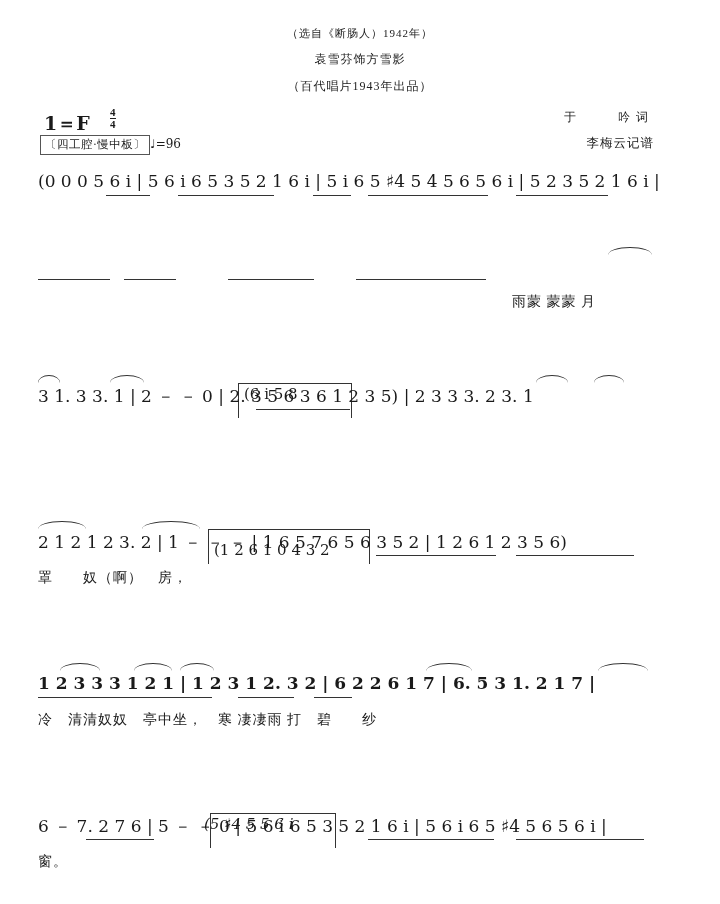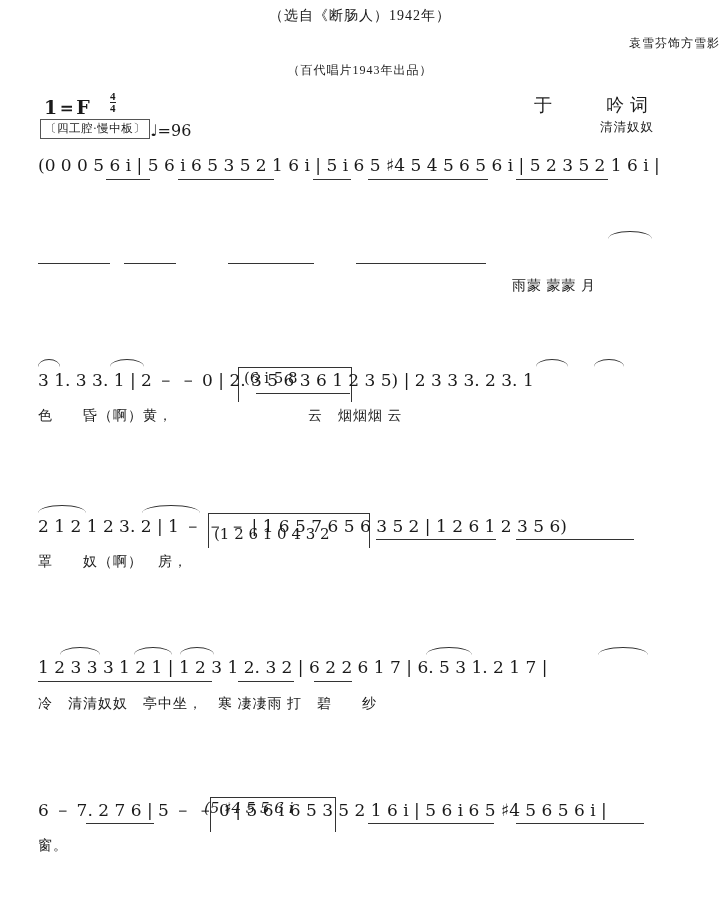--- a/index.html
+++ b/index.html
@@ -25,26 +25,26 @@
   .title {
     text-align: center;
     font-size: 21px;
     font-weight: bold;
     letter-spacing: 3px;
     margin-top: 14px;
     font-family: "DejaVu Serif", serif;
   }
   .subtitle {
     text-align: center;
-    font-size: 14px;
-    margin-top: 7px;
+    font-size: 11px;
+    margin-top: 26px;
     letter-spacing: 1px;
   }
   .subtitle2 {
-    text-align: right;
+    text-align: center;
     font-size: 12px;
     margin-top: 10px;
     letter-spacing: 1px;
   }
   .subtitle3 {
     text-align: center;
     font-size: 12px;
     margin-top: 10px;
     letter-spacing: 1px;
   }
@@ -79,28 +79,28 @@
     top: 28px;
     font-size: 11.5px;
     border: 1px solid #555;
     padding: 1px 4px 2px 4px;
     letter-spacing: 0.5px;
   }
   .tempo {
     position: absolute;
     left: 150px;
     top: 30px;
-    font-size: 16px;
+    font-size: 12px;
     font-family: "DejaVu Serif", serif;
   }
   .credit1 {
     position: absolute;
     right: 66px;
     top: 2px;
-    font-size: 18px;
+    font-size: 12px;
     letter-spacing: 6px;
   }
   .credit2 {
     position: absolute;
     right: 66px;
     top: 28px;
     font-size: 12.5px;
     letter-spacing: 1px;
   }
   
@@ -170,21 +170,21 @@
 
   <div class="meta">
     <span class="keysig">1＝F</span>
     <span class="timesig">
       <span class="num">4</span>
       <span class="den">4</span>
     </span>
     <span class="stylebox">〔四工腔·慢中板〕</span>
     <span class="tempo">♩=96</span>
     <span class="credit1">于　　吟词</span>
-    <span class="credit2">清清奴奴</span>
+    <span class="credit2">李梅云记谱</span>
   </div>
 
   <div class="system" style="height:84px;">
     <div class="notes" style="height:40px;">
       <span class="note" style="left:0px; top:2px;">(0  0   0 5 6 i | 5 6 i 6 5 3 5 2 1 6 i | 5 i 6 5  ♯4 5 4 5 6 5 6 i | 5 2 3 5 2 1 6 i |</span>
       <span class="underline1" style="left:68px; top:26px; width:44px;"></span>
       <span class="underline1" style="left:140px; top:26px; width:96px;"></span>
       <span class="underline1" style="left:275px; top:26px; width:38px;"></span>
       <span class="underline1" style="left:330px; top:26px; width:120px;"></span>
       <span class="underline1" style="left:478px; top:26px; width:92px;"></span>
@@ -208,43 +208,40 @@
     <div class="abv" style="left:206px; top:2px;">(6 i  5 8</div>
     <div class="brk" style="left:200px; top:0px; width:112px; height:34px; border-bottom:none;"></div>
     <div class="notes" style="height:40px; margin-top:38px;text-align:right;">
       <span class="note" style="left:0px; top:2px;">3 1.  3  3. 1 | 2 －  － 0 | 2. 3 5 6 3 6 1 2 3 5) | 2   3 3  3. 2 3. 1</span>
       <span class="tie" style="left:0px; top:-8px; width:22px;"></span>
       <span class="tie" style="left:72px; top:-8px; width:34px;"></span>
       <span class="underline1" style="left:218px; top:26px; width:94px;"></span>
       <span class="tie" style="left:498px; top:-8px; width:32px;"></span>
       <span class="tie" style="left:556px; top:-8px; width:30px;"></span>
     </div>
-    <div class="lyrics">
-      <span class="lyr" style="left:0px;">色　　昏（啊）黄，　　　　　　　　　云　烟烟烟 云</span>
-    </div>
   </div>
 
   <div class="system" style="height:112px;">
     <div class="abv" style="left:176px; top:12px;">(1 2  6 1 0 4 3 2</div>
     <div class="brk" style="left:170px; top:0px; width:160px; height:34px; border-bottom:none;"></div>
     <div class="notes" style="height:40px; margin-top:38px;">
       <span class="note" style="left:0px; top:2px;">2 1 2 1   2   3. 2 | 1 － － － | 1 6 5 7 6 5 6 3 5 2 | 1 2 6 1 2 3 5 6)</span>
       <span class="tie" style="left:0px; top:-8px; width:48px;"></span>
       <span class="tie" style="left:104px; top:-8px; width:58px;"></span>
       <span class="underline1" style="left:338px; top:26px; width:120px;"></span>
       <span class="underline1" style="left:478px; top:26px; width:118px;"></span>
     </div>
     <div class="lyrics">
       <span class="lyr" style="left:0px;">罩　　奴（啊）　房，</span>
     </div>
   </div>
 
   <div class="system" style="height:104px; margin-top:30px;">
     <div class="notes" style="height:40px;">
-      <span class="note" style="left:0px; top:2px;">1 2 3 3 3 1 2 1 | 1 2 3 1 2. 3 2 | 6  2 2 6 1 7 | 6. 5 3  1. 2 1 7 |</span>
+      <span class="note" style="left:0px; top:2px;font-weight:bold;">1 2 3 3 3 1 2 1 | 1 2 3 1 2. 3 2 | 6  2 2 6 1 7 | 6. 5 3  1. 2 1 7 |</span>
       <span class="tie" style="left:22px; top:-8px; width:40px;"></span>
       <span class="tie" style="left:96px; top:-8px; width:38px;"></span>
       <span class="tie" style="left:142px; top:-8px; width:34px;"></span>
       <span class="underline1" style="left:0px; top:26px; width:174px;"></span>
       <span class="underline1" style="left:200px; top:26px; width:56px;"></span>
       <span class="underline1" style="left:276px; top:26px; width:38px;"></span>
       <span class="tie" style="left:388px; top:-8px; width:46px;"></span>
       <span class="tie" style="left:560px; top:-8px; width:50px;"></span>
     </div>
     <div class="lyrics">

